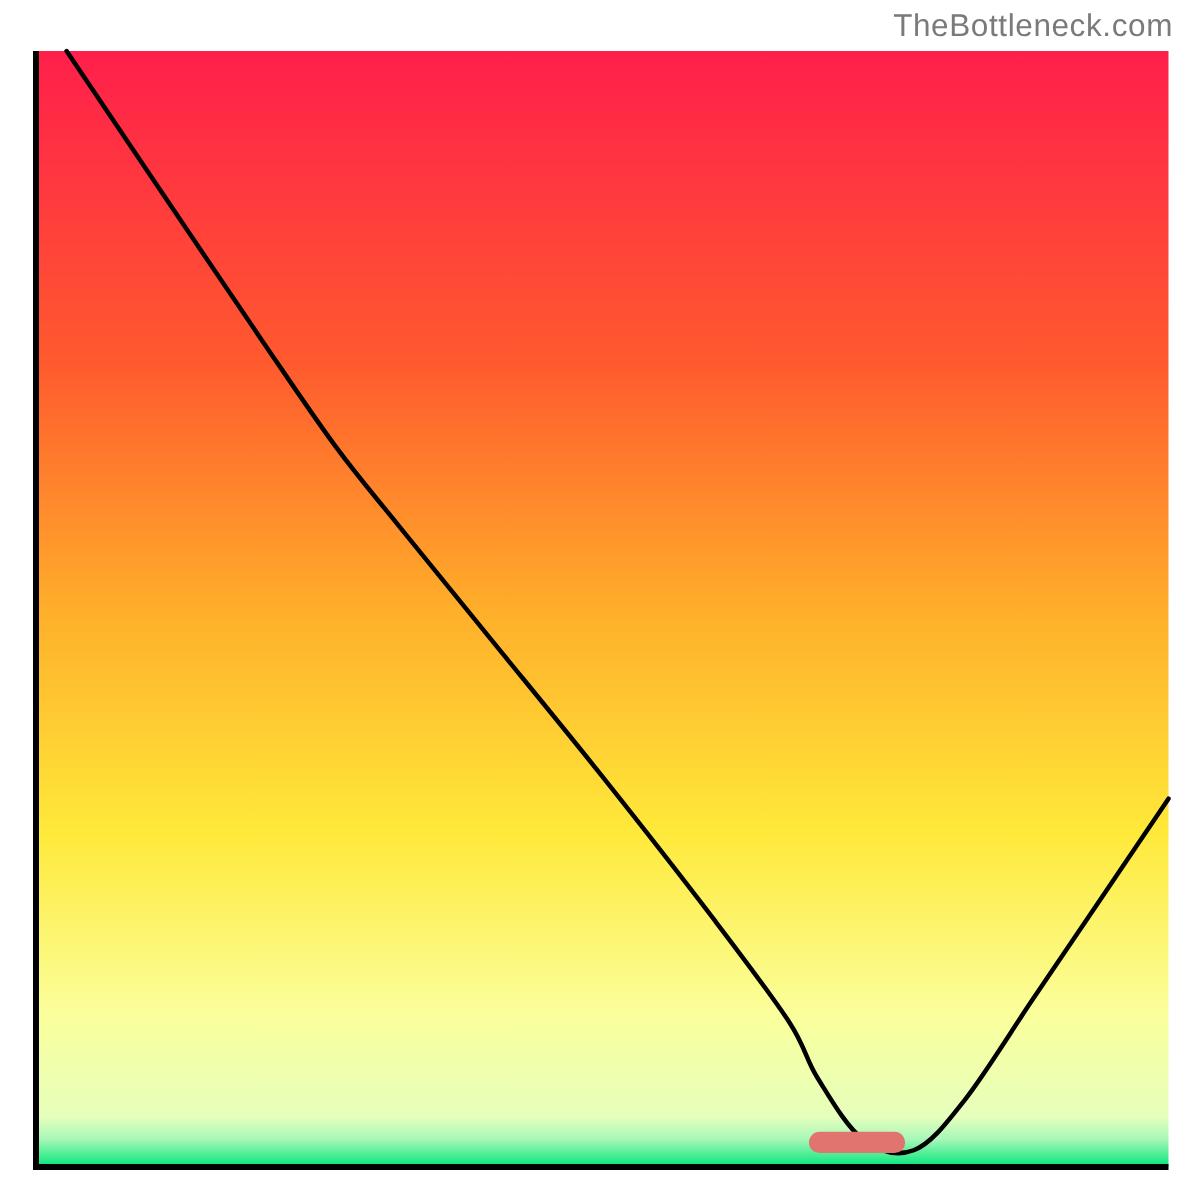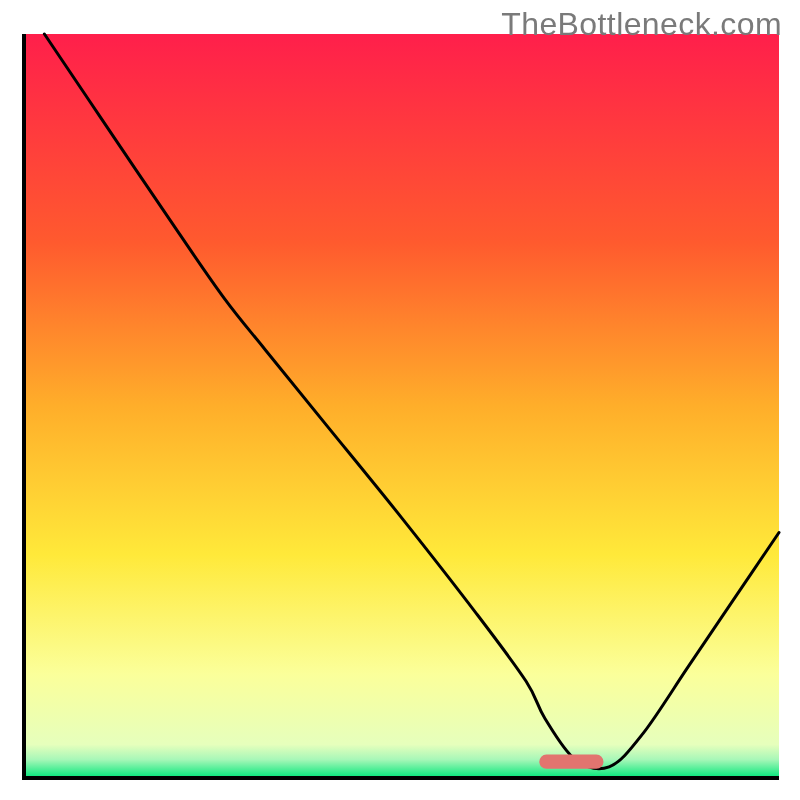--- a/index.html
+++ b/index.html
@@ -14,21 +14,21 @@
   .wrap {
     position: relative;
     width: 800px;
     height: 800px;
   }
   .watermark {
     position: absolute;
     top: 6px;
     right: 18px;
     color: #7a7a7a;
-    font-size: 32px;
+    font-size: 21px;
     font-weight: 500;
     letter-spacing: 0.4px;
   }
 </style>
 </head>
 <body>
 
 <div class="wrap">
   <svg id="chart-svg" width="800" height="800" viewBox="0 0 800 800" aria-hidden="true">
       <defs>

